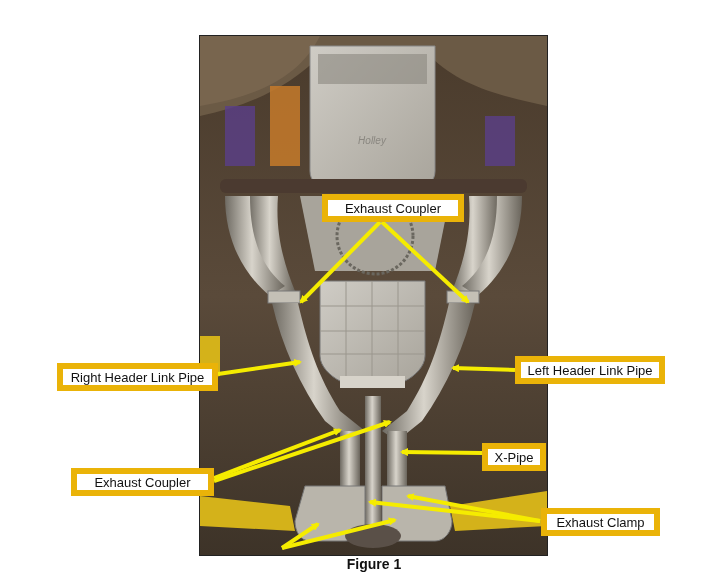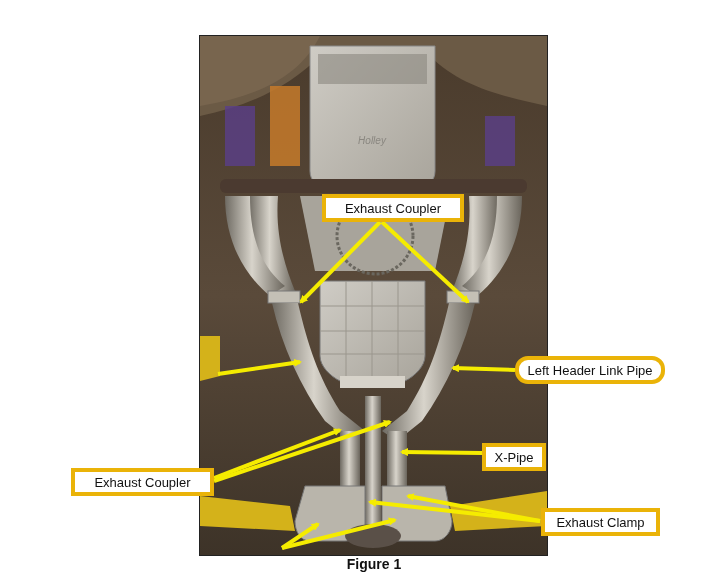--- a/index.html
+++ b/index.html
@@ -1,21 +1,21 @@
 <!DOCTYPE html>
 <html><head>
   <meta charset="utf-8">
   <style>
     html, body { margin: 0; padding: 0; background: #ffffff; }
     body { width: 726px; height: 572px; position: relative; overflow: hidden; font-family: "Liberation Sans", sans-serif; }
     .figure { position: absolute; left: 0; top: 0; width: 726px; height: 572px; }
     .photo { position: absolute; left: 200px; top: 36px; width: 347px; height: 519px; background: #e5e5e5; overflow: hidden; box-shadow: 0 0 0 1px #222; }
     .photo svg { position: absolute; left: 0; top: 0; }
     .overlay { position: absolute; left: 0; top: 0; width: 726px; height: 572px; pointer-events: none; }
-    .label { position: absolute; background: #ffffff; border: 4px solid #eab308; color: #111; font-size: 13px; display: flex; align-items: center; justify-content: center; box-sizing: border-box; white-space: nowrap; }
+    .label { position: absolute; background: #ffffff; border: 6px solid #eab308; color: #111; font-size: 13px; display: flex; align-items: center; justify-content: center; box-sizing: border-box; white-space: nowrap; }
     .caption { position: absolute; left: 340px; top: 556px; width: 68px; text-align: center; font-weight: bold; font-size: 14px; color: #111; }
   </style>
 </head>
 <body>
 
 <div class="figure">
 
   <div class="photo">
     <svg width="347" height="519" viewBox="0 0 347 519" xmlns="http://www.w3.org/2000/svg">
       <defs>
@@ -114,19 +114,20 @@
 
       <line x1="540" y1="521" x2="370" y2="502"></line>
       <line x1="540" y1="521" x2="408" y2="496"></line>
 
       <line x1="282" y1="548" x2="318" y2="524"></line>
       <line x1="282" y1="548" x2="395" y2="520"></line>
     </g>
   </svg>
 
   <div class="label" style="left:322px; top:194px; width:142px; height:28px;">Exhaust Coupler</div>
-  <div class="label" style="left:515px; top:356px; width:150px; height:28px;border-radius:13px;">Left Header Link Pipe</div>
+  <div class="label" style="left:57px; top:363px; width:161px; height:28px;">Right Header Link Pipe</div>
+  <div class="label" style="left:515px; top:356px; width:150px; height:28px;">Left Header Link Pipe</div>
   <div class="label" style="left:71px; top:468px; width:143px; height:28px;">Exhaust Coupler</div>
   <div class="label" style="left:541px; top:508px; width:119px; height:28px;">Exhaust Clamp</div>
   <div class="label" style="left:482px; top:443px; width:64px; height:28px;">X-Pipe</div>
 
   <div class="caption">Figure 1</div>
 </div>
 
 </body></html>

